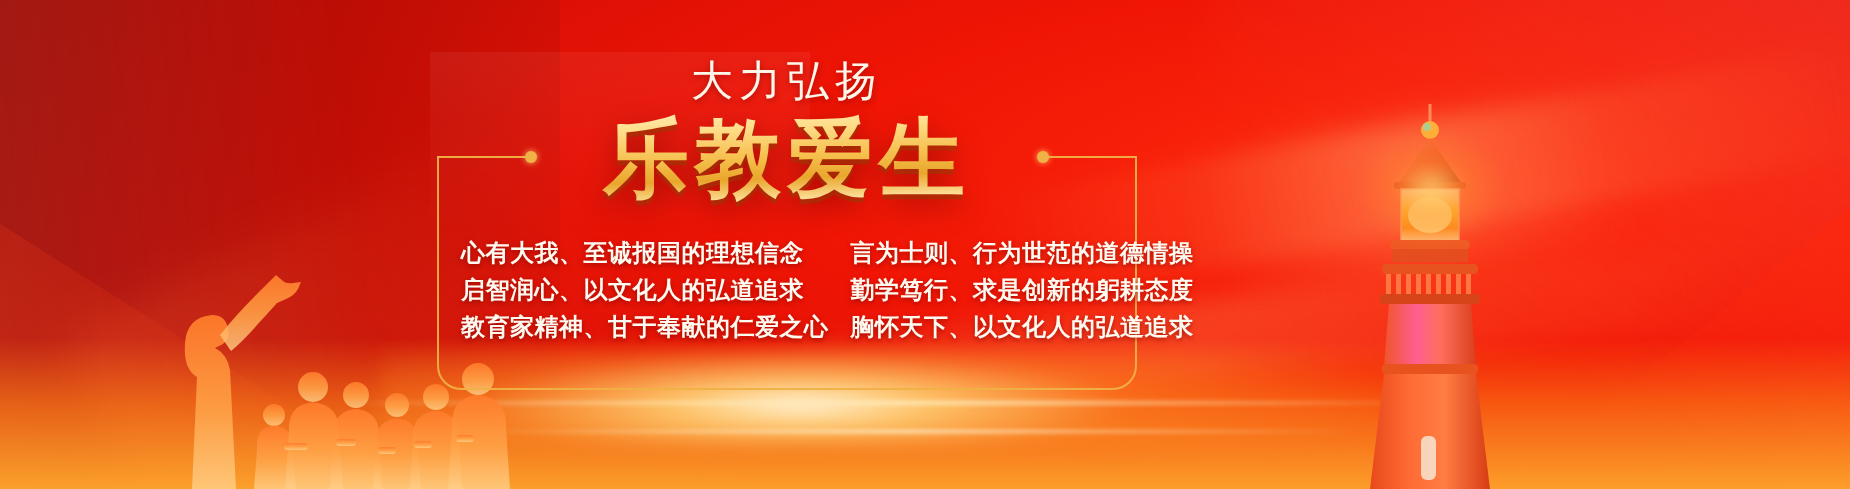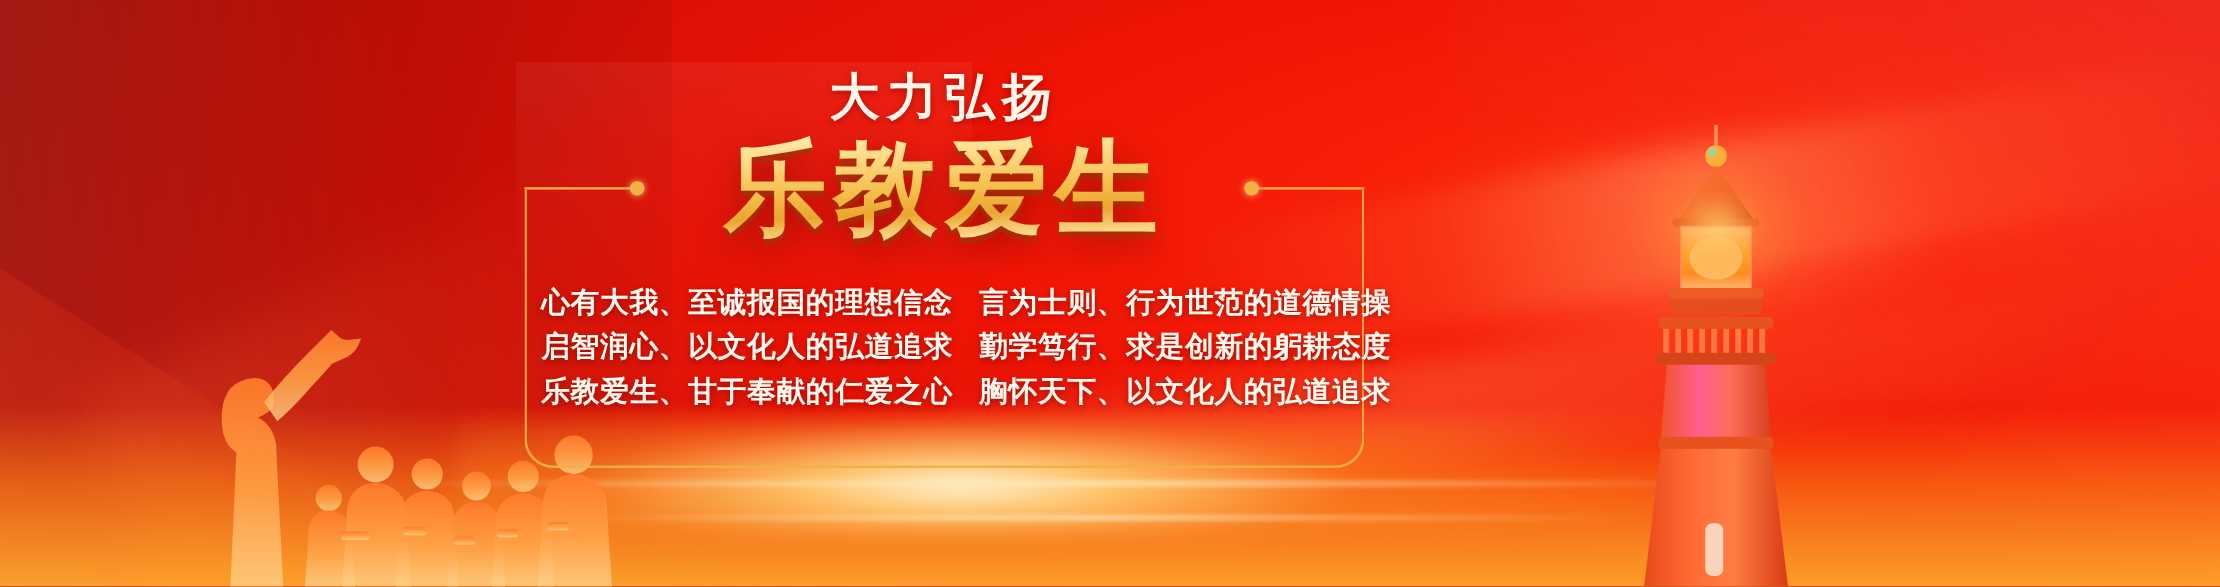--- a/index.html
+++ b/index.html
@@ -122,41 +122,41 @@
   }
   .bracket-dot.left{left:86px;}
   .bracket-dot.right{right:86px;}
 
   
   .headline{
     position:absolute;left:437px;top:40px;width:700px;
     text-align:center;
   }
   .kicker{
-    font-size:42px;line-height:1.1;font-weight:700;letter-spacing:6px;
+    font-size:42px;line-height:1.1;font-weight:400;letter-spacing:6px;
     color:#fff6ea;
     text-shadow:0 2px 6px rgba(120,0,0,.55);
     margin:18px 0 2px 0;
   }
   .title-main{
     font-size:86px;line-height:1.12;font-weight:700;letter-spacing:6px;
     margin:6px 0 0 0;
     background:linear-gradient(178deg,#fff1c2 0%,#ffdf8e 22%,#f6c04e 48%,#e9a62c 66%,#ffe6a6 86%,#f3bf5a 100%);
     -webkit-background-clip:text;background-clip:text;
     color:transparent;-webkit-text-fill-color:transparent;
     filter:drop-shadow(0 5px 0 rgba(150,60,5,.55)) drop-shadow(0 8px 14px rgba(90,0,0,.45));
   }
 
   
   .slogans{
     position:absolute;left:437px;top:236px;width:588px;
     display:grid;
     grid-template-columns:1fr 1fr;
     column-gap:22px;row-gap:4px;
-    padding:0 14px;
+    padding:0 24px;
   }
   .slogan{
     font-size:24px;line-height:33px;font-weight:700;letter-spacing:.5px;
     color:#fffaf0;white-space:nowrap;
     text-shadow:0 2px 5px rgba(120,5,0,.60);
   }
   .slogan.col-left{text-align:left;}
   .slogan.col-right{text-align:right;}
 </style>
 </head>
@@ -293,17 +293,17 @@
   <div class="headline">
     <div class="kicker">大力弘扬</div>
     <div class="title-main">乐教爱生</div>
   </div>
 
   <div class="slogans">
     <div class="slogan col-left">心有大我、至诚报国的理想信念</div>
     <div class="slogan col-right">言为士则、行为世范的道德情操</div>
     <div class="slogan col-left">启智润心、以文化人的弘道追求</div>
     <div class="slogan col-right">勤学笃行、求是创新的躬耕态度</div>
-    <div class="slogan col-left">乐教爱生、甘于奉献的仁爱之心</div>
+    <div class="slogan col-left">教育家精神、甘于奉献的仁爱之心</div>
     <div class="slogan col-right">胸怀天下、以文化人的弘道追求</div>
   </div>
 
 </div>
 
 </body></html>

